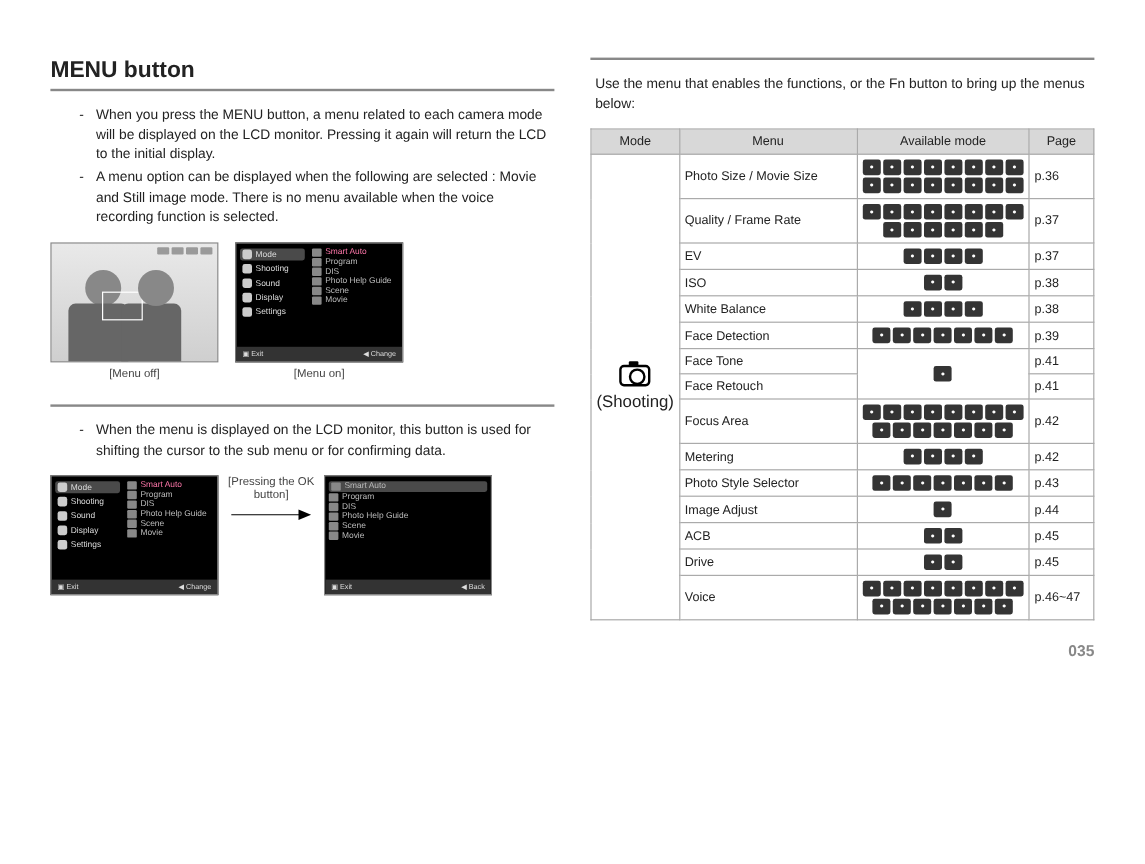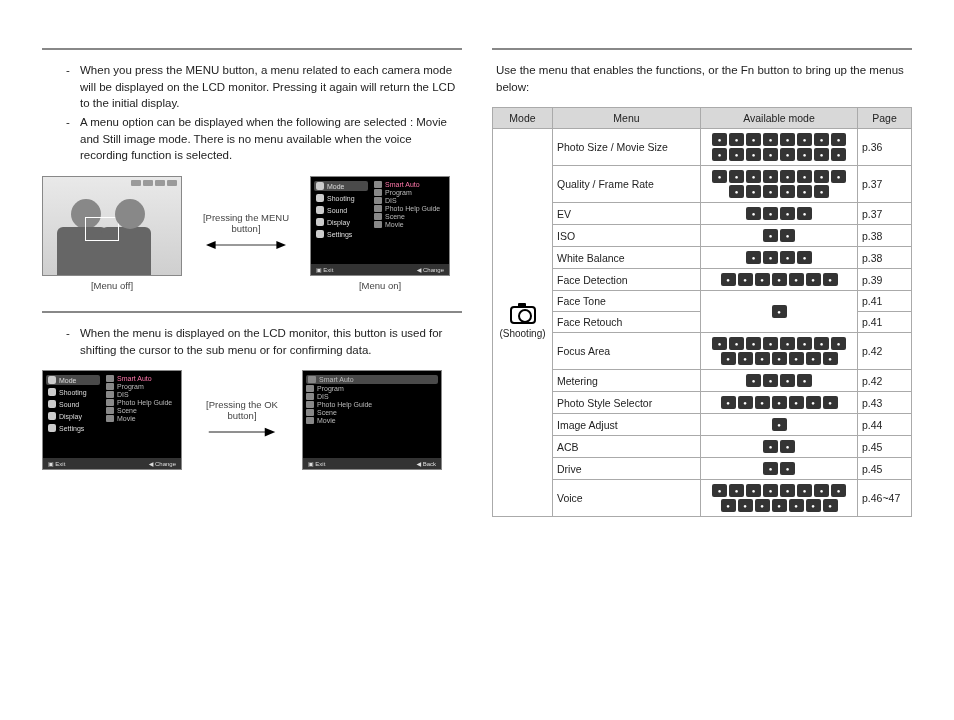--- a/index.html
+++ b/index.html
@@ -76,21 +76,21 @@
     position:absolute; bottom:0; left:0; right:0;
     background:#333; display:flex; justify-content:space-between;
     padding:2px 5px; font-size:6px;
   }
   .lcd-black.rel { position:relative; padding-bottom:14px; }
   .sub-caption { text-align:center; font-size:9.5px; color:#444; margin-top:4px; }
   .mid-arrow { width:100px; text-align:center; align-self:center; }
   .mid-arrow svg { width:80px; height:14px; }
   .mid-caption { font-size:9.5px; color:#444; margin-bottom:4px; text-align:center; }
 
-  .ok-row { display:flex; align-items:center; gap:20px; margin-top:8px; }
+  .ok-row { display:flex; gap:4px; margin-top:8px; }
   .ok-lcd { width:140px; height:100px; }
 
   
   .shoot-title { display:flex; align-items:center; gap:6px; }
   .cam-ico-lg {
     display:inline-block; width:20px; height:14px;
     border:2px solid #222; border-radius:3px; position:relative; background:#222;
   }
   .cam-ico-lg::before{
     content:""; position:absolute; left:5px; top:1px;
@@ -109,21 +109,21 @@
     background:#d8d8d8; font-weight:normal; border:1px solid #aaa;
     padding:4px 4px; text-align:center;
   }
   table.modes td {
     border:1px solid #aaa; padding:4px 4px; text-align:left;
     vertical-align:middle;
   }
   td.menu-cell { width:148px; }
   td.page-cell { width:54px;margin-top:26px; }
   td.icons-cell { padding:4px 6px; }
-  td.mode-cell { width:60px; font-size:10px;margin-left:20px; }
+  td.mode-cell { width:60px; font-size:14px;margin-left:20px; }
   .mode-icon-wrap { display:flex; flex-direction:column; align-items:center; gap:4px; }
   .mode-cam {
     width:26px; height:18px; border:2.2px solid #000; border-radius:4px;
     position:relative; background:transparent;
   }
   .mode-cam::before{
     content:""; position:absolute; left:6px; top:1px;
     width:10px; height:10px; border:2.2px solid #000; border-radius:50%;
   }
   .mode-cam::after{
@@ -139,20 +139,21 @@
   .icon-strip .ib.sm::before{ content:"●"; font-size:6px; }
 
   .page-num { text-align:right; font-size:13px; font-weight:bold; color:#888; margin-top:18px; }
 
 </style>
 </head>
 <body>
 
 <div class="col">
 
+  <h2>MENU button</h2>
   <hr class="title-rule">
 
   <div class="para indent">
     <div class="bullet">
         <span class="dash">-</span>
         <span class="txt">When you press the MENU button, a menu related to each camera mode will be displayed on the LCD monitor. Pressing it again will return the LCD to the initial display.</span>
       </div>
     <div class="bullet">
         <span class="dash">-</span>
         <span class="txt">A menu option can be displayed when the following are selected : Movie and Still image mode. There is no menu available when the voice recording function is selected.</span>
@@ -168,28 +169,20 @@
             <span></span>
             <span></span>
           </div>
         <div class="body1"></div>
           <div class="body2"></div>
           <div class="focusbox"></div>
       </div>
       <div class="sub-caption">[Menu off]</div>
     </div>
 
-    <div class="mid-arrow">
-      <div class="mid-caption">[Pressing the MENU button]</div>
-      <svg viewBox="0 0 100 16">
-        <line x1="10" y1="8" x2="90" y2="8" stroke="#000" stroke-width="1"></line>
-        <polygon points="0,8 12,3 12,13" fill="#000"></polygon>
-        <polygon points="100,8 88,3 88,13" fill="#000"></polygon>
-      </svg>
-    </div>
 
     <div>
       <div class="lcd lcd-black rel" id="lcd-on1">
           <div class="menu">
             <div class="mi sel">
               <span class="dot"></span>
               <span class="lab">Mode</span>
             </div>
             <div class="mi ">
               <span class="dot"></span>
@@ -576,13 +569,14 @@
               <span class="ib sm"></span>
               <span class="ib sm"></span>
               <span class="ib sm"></span>
             </div>
           </td>
           <td class="page-cell">p.46~47</td>
         </tr>
       </tbody>
   </table>
 
+  <div class="page-num">035</div>
 </div>
 
 </body></html>

